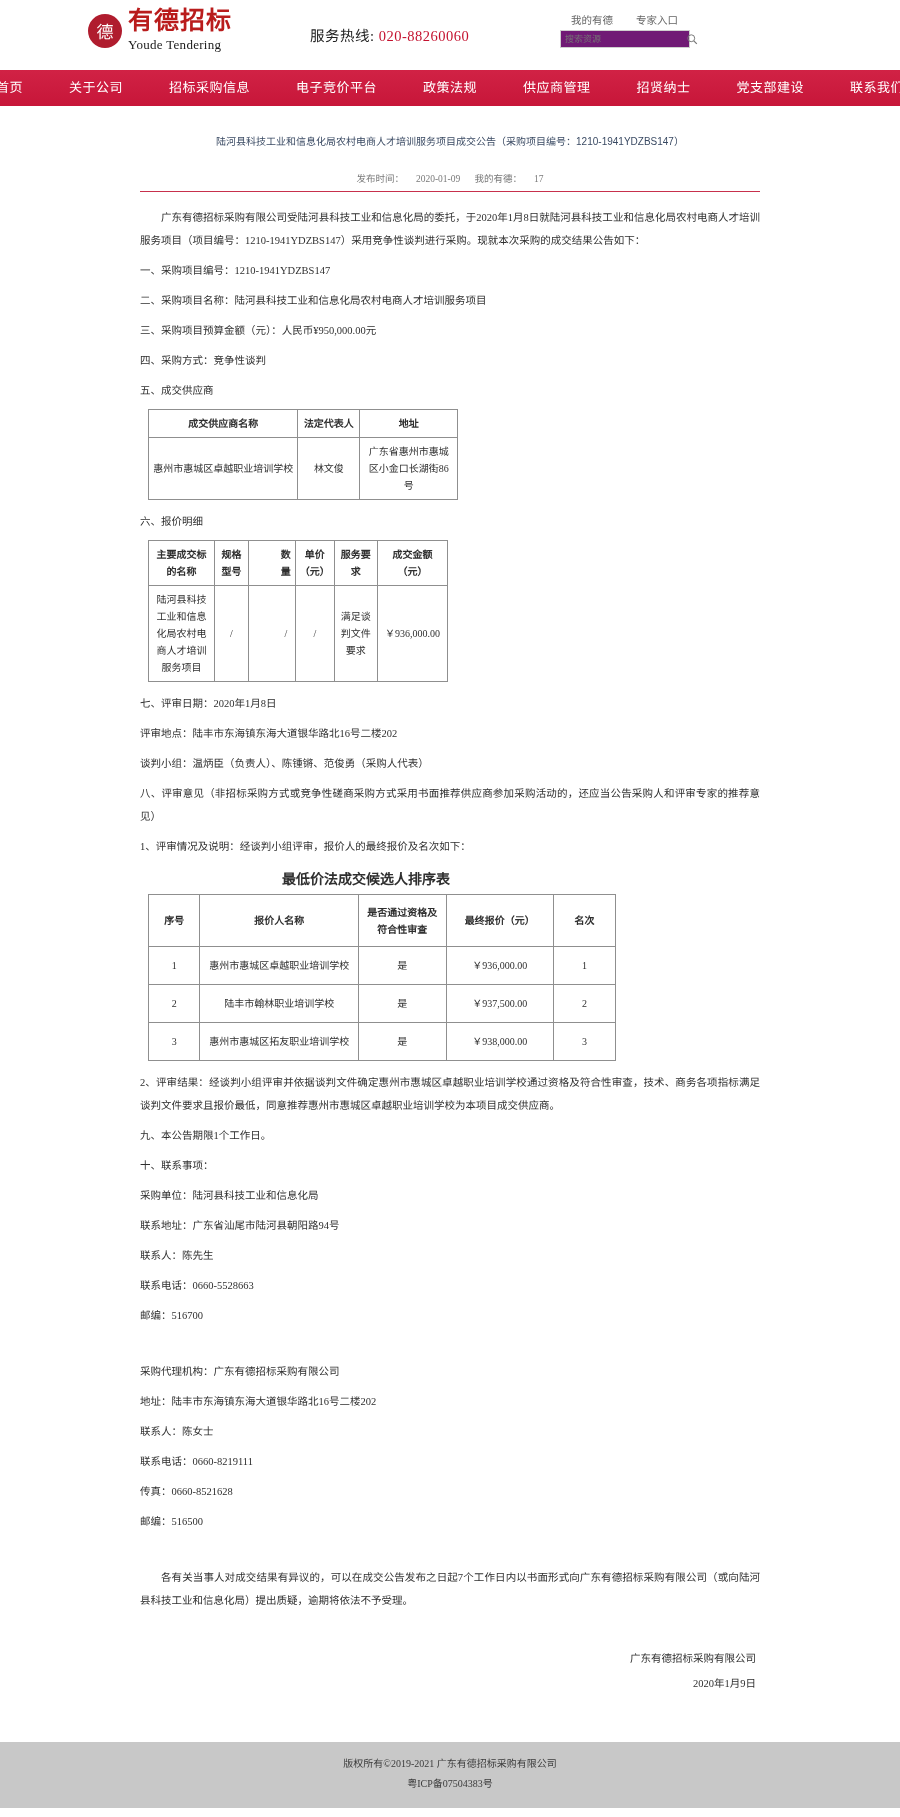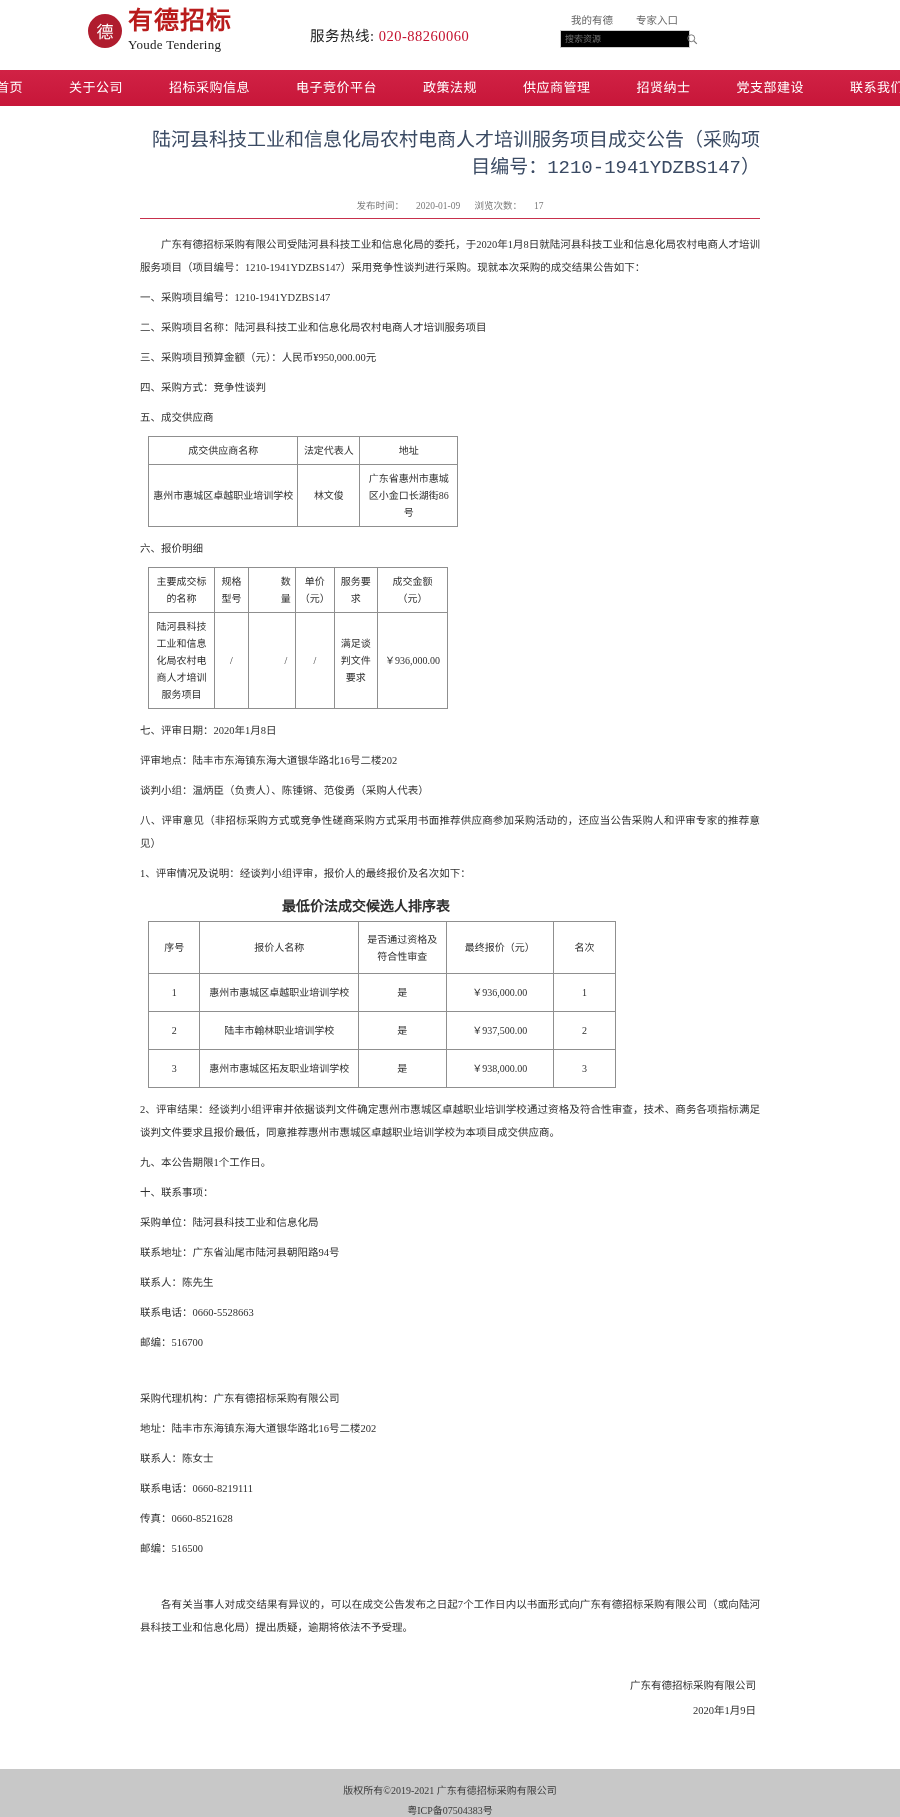--- a/index.html
+++ b/index.html
@@ -70,21 +70,21 @@
   .quick-links a {
     color: #666;
     text-decoration: none;
     margin-left: 20px;
   }
   .search-box {
     position: absolute;
     right: 210px; top: 30px;
     width: 130px; height: 18px;
     border: 1px solid #cfcfcf;
-    background: #000000;
+    background: #701a75;
     display: flex;
     align-items: center;
   }
   .search-input {
     border: none;
     outline: none;
     flex: 1 1 auto;
     height: 100%;
     padding: 0 4px;
     font-size: 9px;
@@ -125,27 +125,27 @@
   
   .page-body {
     padding: 0 0 0 0;
   }
   .article {
     width: 620px;
     margin: 0 auto;
     padding-top: 22px;
   }
   .article-title {
-    font-size: 19px;
+    font-size: 10px;
     line-height: 27px;
     color: #3a4a63;
-    text-align: right;
+    text-align: center;
     font-weight: normal;
     margin: 0 0 16px 0;
-    font-family: Liberation Mono, monospace;
+    font-family: Liberation Sans, sans-serif;
   }
   .meta {
     text-align: center;
     font-size: 9.5px;
     color: #7a7a7a;
     padding-bottom: 6px;
     border-bottom: 1px solid #c7304c;
     margin-bottom: 14px;
   }
   .meta span { margin: 0 6px; }
@@ -167,21 +167,21 @@
     color: #2f2f2f;
   }
   table.doc-table td, table.doc-table th {
     border: 1px solid #8f8f8f;
     padding: 5px 4px;
     text-align: center;
     vertical-align: middle;
     line-height: 17px;
     font-weight: normal;
   }
-  table.doc-table th { font-weight: normal; }
+  table.doc-table th { font-weight: bold; }
 
   .tbl-supplier { width: 310px; }
   .tbl-supplier th:nth-child(1), .tbl-supplier td:nth-child(1) { width: 150px; }
   .tbl-supplier th:nth-child(2), .tbl-supplier td:nth-child(2) { width: 62px; }
   .tbl-supplier th:nth-child(3), .tbl-supplier td:nth-child(3) { width: 98px; }
 
   .tbl-quote { width: 300px; }
   .tbl-quote th:nth-child(1), .tbl-quote td:nth-child(1) { width: 80px; }
   .tbl-quote th:nth-child(2), .tbl-quote td:nth-child(2) { width: 38px; }
   .tbl-quote th:nth-child(3), .tbl-quote td:nth-child(3) { width: 38px; padding-left: 32px; }
@@ -274,21 +274,21 @@
   <a class="nav-item" href="#">联系我们</a>
 </nav>
 
 <div class="page-body">
   <article class="article">
 
     <h1 class="article-title">陆河县科技工业和信息化局农村电商人才培训服务项目成交公告（采购项目编号：1210-1941YDZBS147）</h1>
 
     <div class="meta">
       <span>发布时间：</span><span>2020-01-09</span>
-      <span>浏览次数：</span><span>17</span>
+      <span>我的有德：</span><span>17</span>
     </div>
 
     <p class="para indent">广东有德招标采购有限公司受陆河县科技工业和信息化局的委托，于2020年1月8日就陆河县科技工业和信息化局农村电商人才培训服务项目（项目编号：1210-1941YDZBS147）采用竞争性谈判进行采购。现就本次采购的成交结果公告如下：</p>
 
     <p class="para">一、采购项目编号：1210-1941YDZBS147</p>
     <p class="para">二、采购项目名称：陆河县科技工业和信息化局农村电商人才培训服务项目</p>
     <p class="para">三、采购项目预算金额（元）：人民币¥950,000.00元</p>
     <p class="para">四、采购方式：竞争性谈判</p>
     <p class="para">五、成交供应商</p>
 

